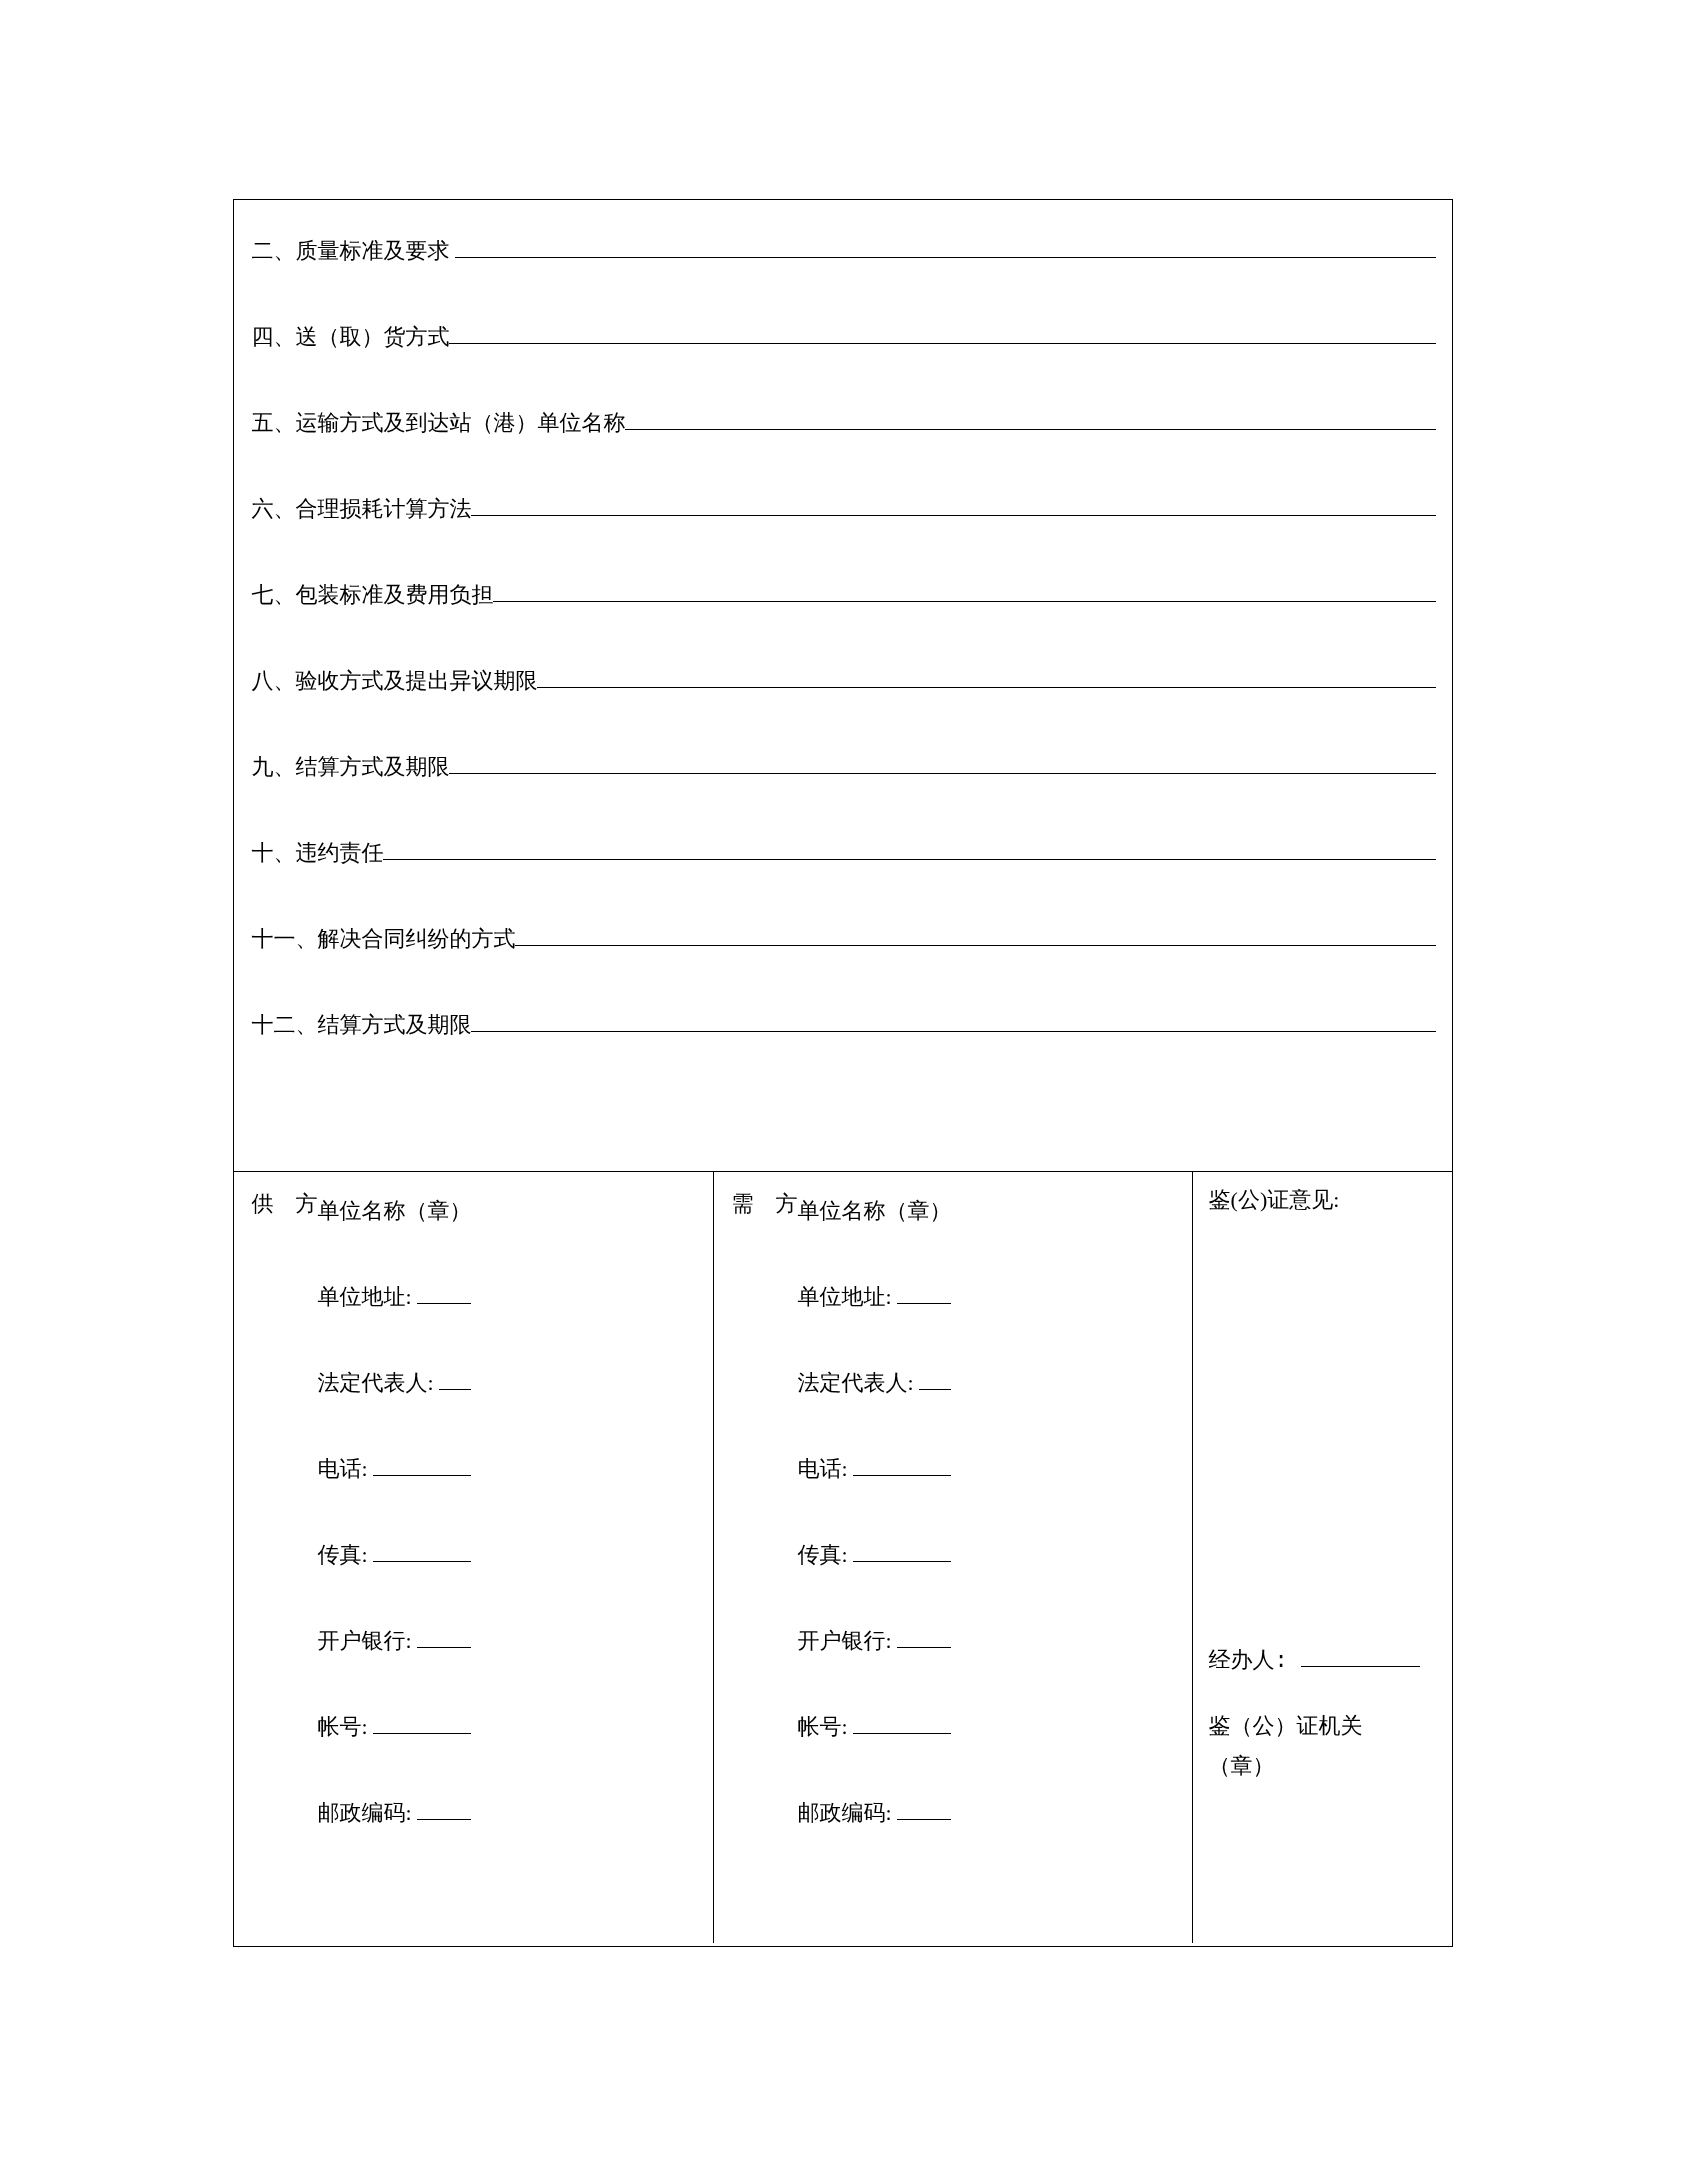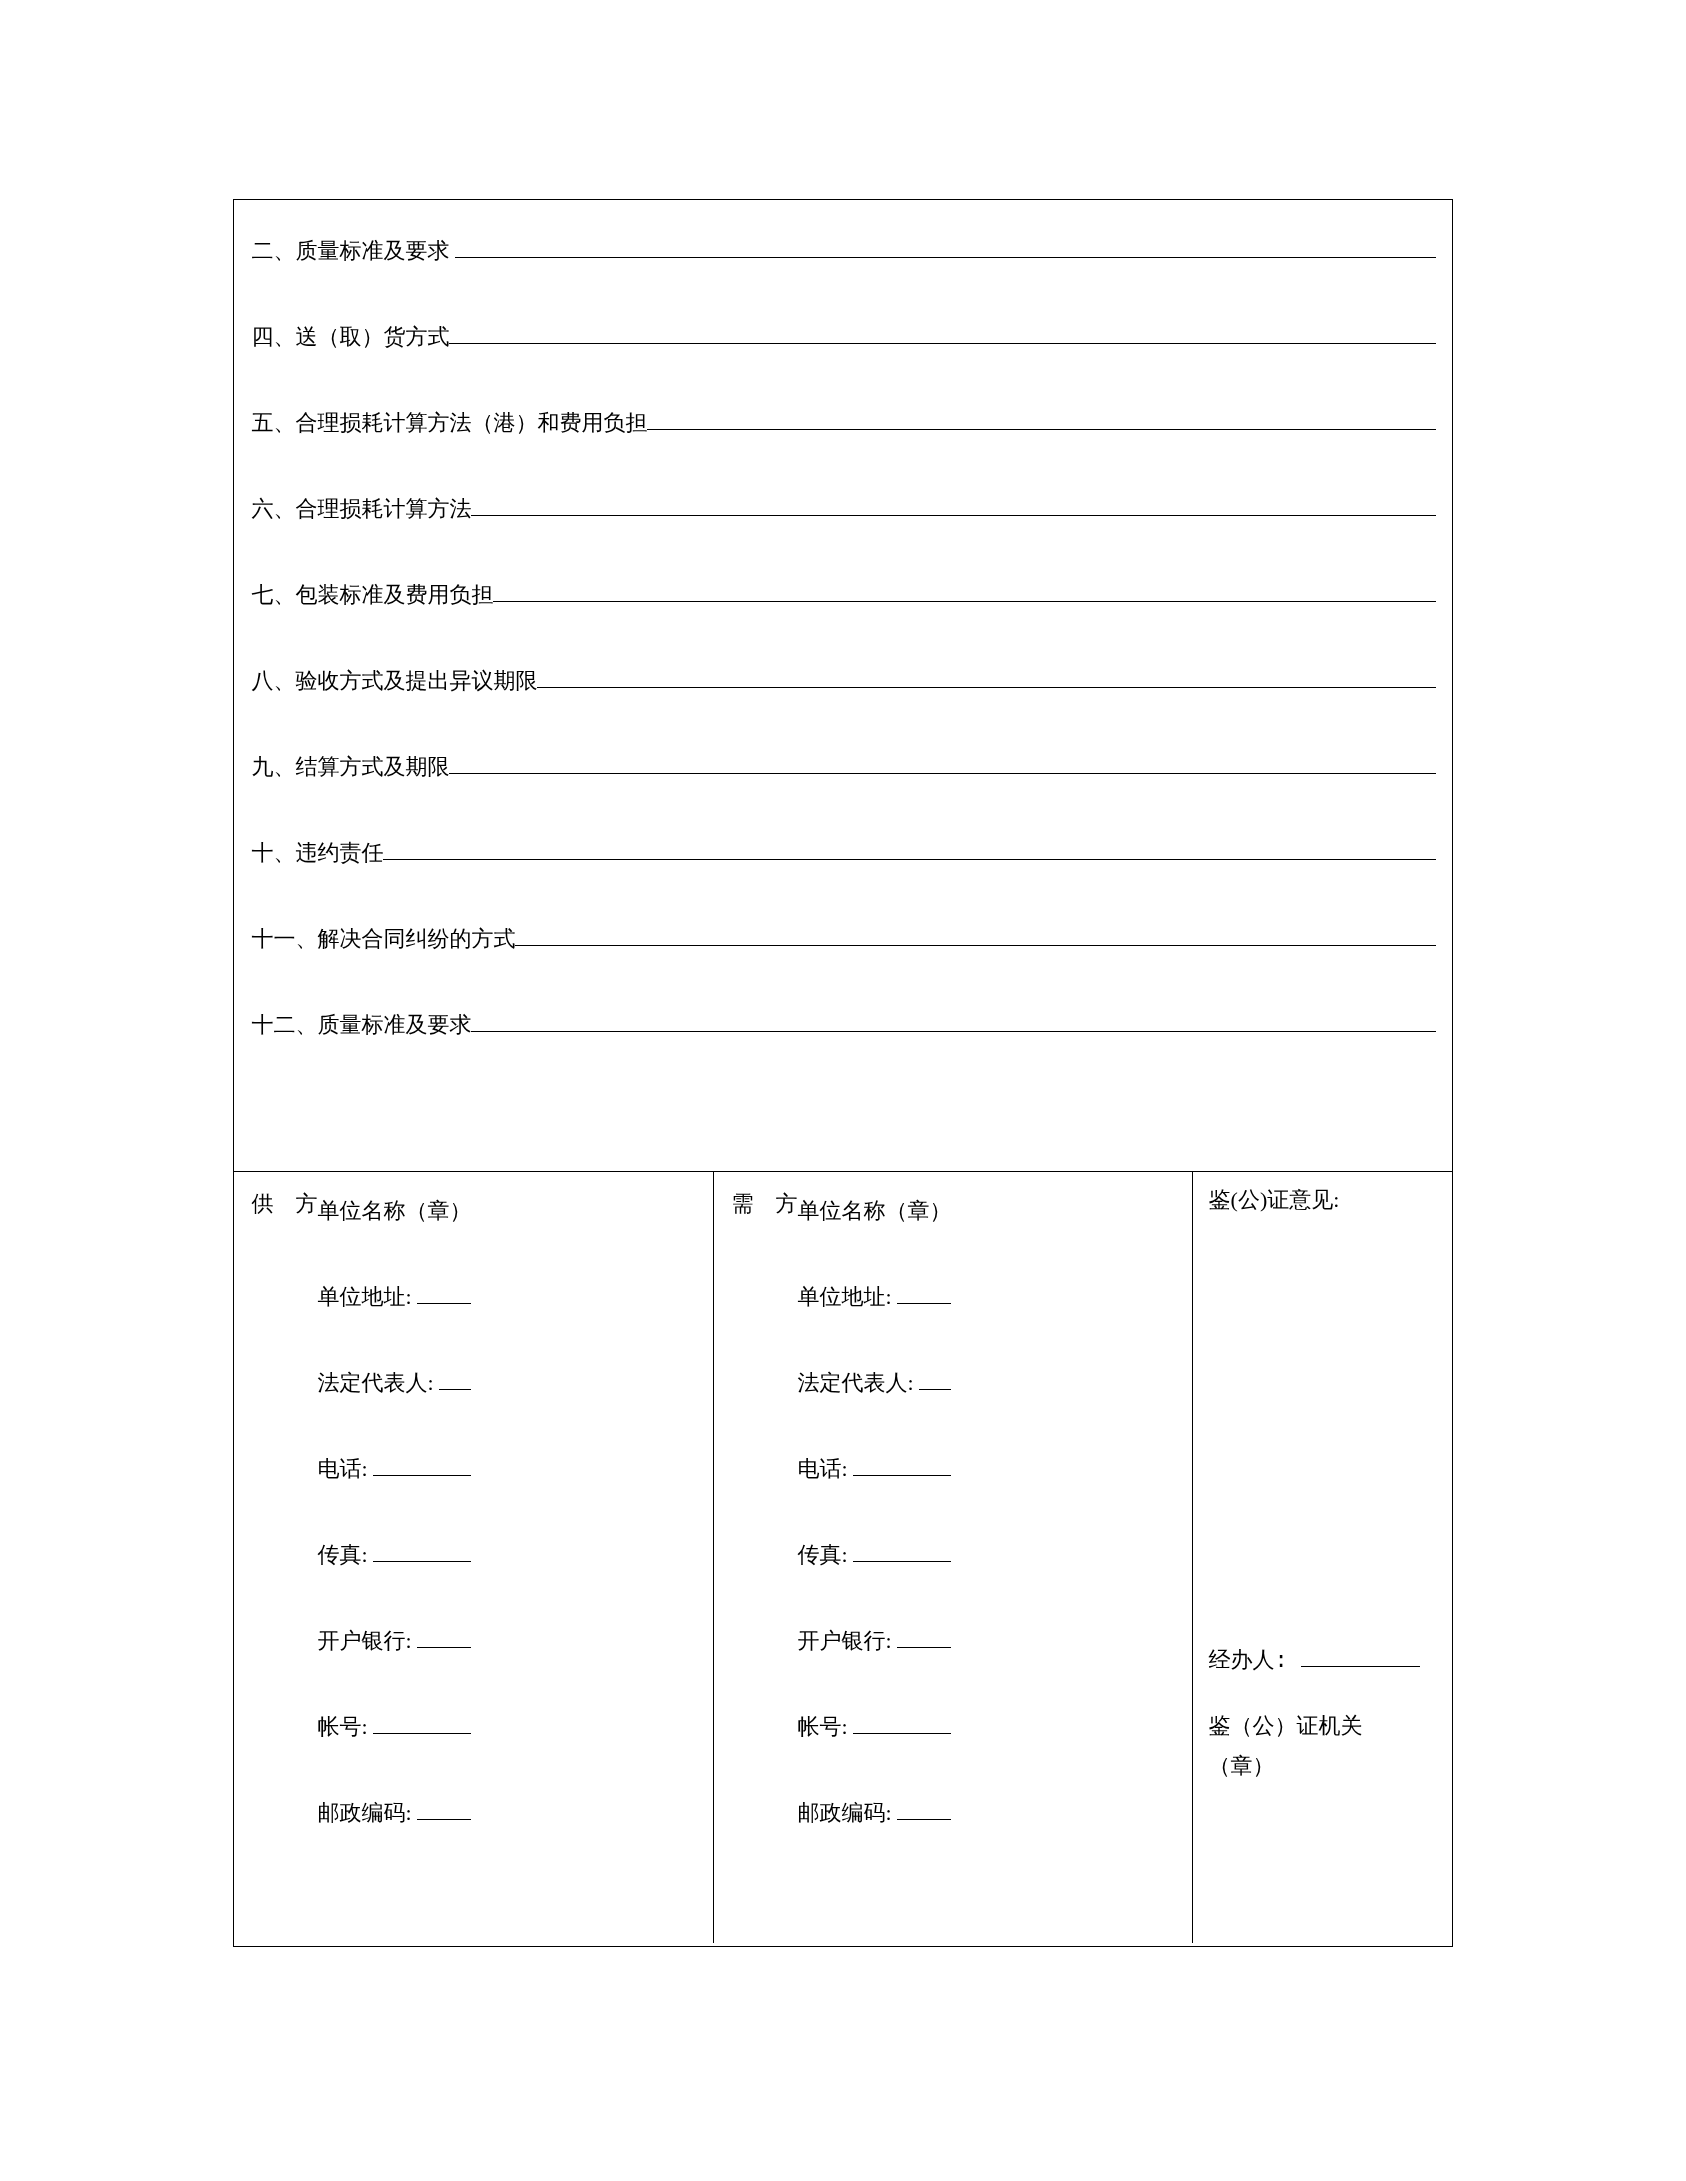--- a/index.html
+++ b/index.html
@@ -108,21 +108,21 @@
     <div class="clauses" id="clauses">
         <div class="clause-row">
     <span class="label">二、质量标准及要求 </span>
     <span class="fill-line"></span>
   </div>
         <div class="clause-row">
     <span class="label">四、送（取）货方式</span>
     <span class="fill-line"></span>
   </div>
         <div class="clause-row">
-    <span class="label">五、合理损耗计算方法（港）和费用负担</span>
+    <span class="label">五、运输方式及到达站（港）单位名称</span>
     <span class="fill-line"></span>
   </div>
         <div class="clause-row">
     <span class="label">六、合理损耗计算方法</span>
     <span class="fill-line"></span>
   </div>
         <div class="clause-row">
     <span class="label">七、包装标准及费用负担</span>
     <span class="fill-line"></span>
   </div>
@@ -136,21 +136,21 @@
   </div>
         <div class="clause-row">
     <span class="label">十、违约责任</span>
     <span class="fill-line"></span>
   </div>
         <div class="clause-row">
     <span class="label">十一、解决合同纠纷的方式</span>
     <span class="fill-line"></span>
   </div>
         <div class="clause-row">
-    <span class="label">十二、质量标准及要求</span>
+    <span class="label">十二、结算方式及期限</span>
     <span class="fill-line"></span>
   </div>
       </div>
 
     <div class="parties">
 
       <div class="party-col supplier">
         <div class="party-header">供　方</div>
         <div id="supplier-rows">
             <div class="party-row">

